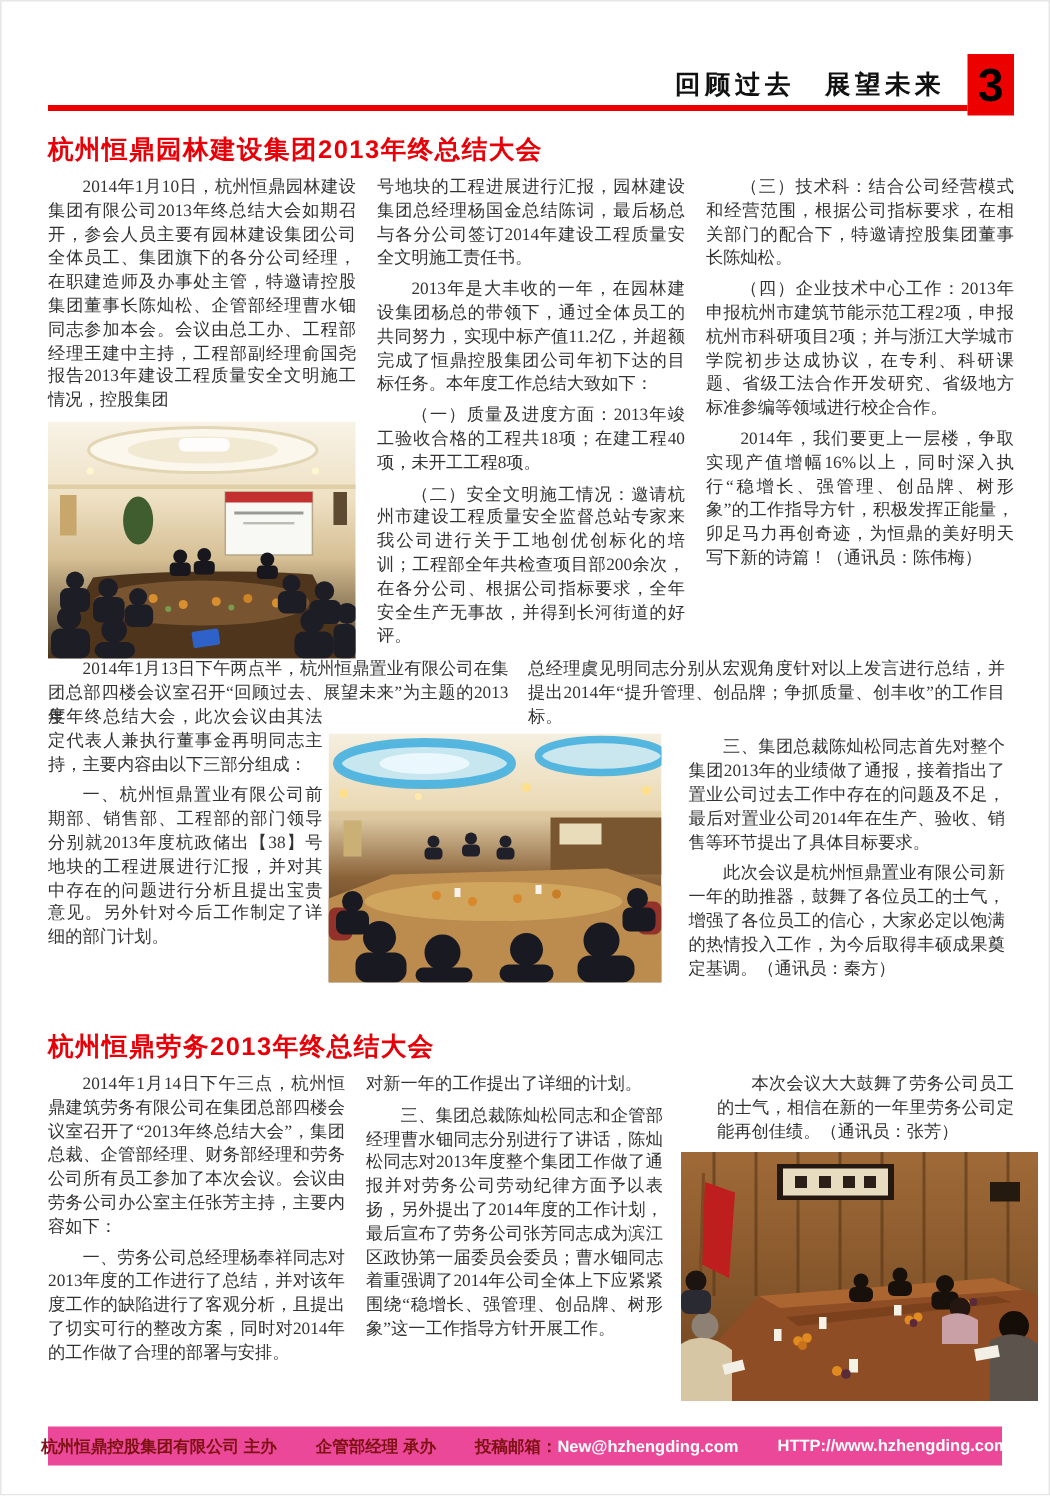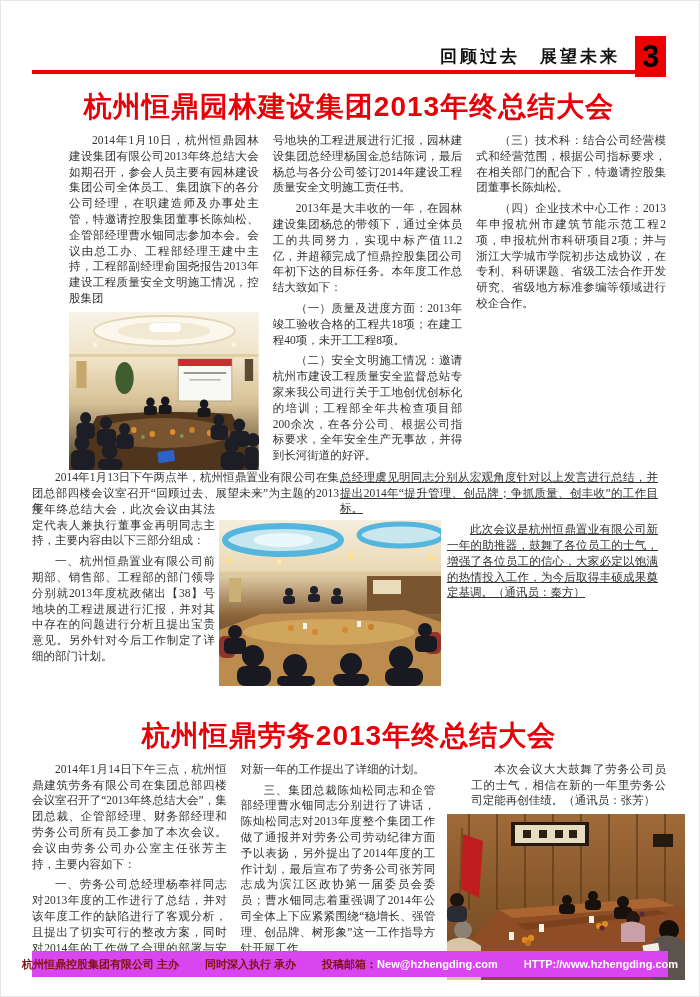--- a/index.html
+++ b/index.html
@@ -2,65 +2,65 @@
 <html><head>
 <meta charset="utf-8">
 <style>
   html,body{margin:0;padding:0;}
   body{
     width:700px;height:997px;background:#fff;overflow:hidden;position:relative;
     font-family:"Liberation Serif","DejaVu Serif",serif;color:#333;
   }
   .sheet{
     position:absolute;inset:0;border:1px solid #e6e6e6;box-sizing:border-box;
-    padding:30px 33px 0 31px;
+    padding:30px 23px 0 31px;
   }
   
   .masthead{position:relative;height:46px;}
   .masthead .rule{position:absolute;left:0;right:31px;bottom:3px;height:4px;background:#ec0000;}
   .slogan{
     position:absolute;right:46px;bottom:9px;
     font-family:"Liberation Sans","DejaVu Sans",sans-serif;
     font-weight:bold;font-size:17px;color:#111;letter-spacing:3px;white-space:nowrap;
   }
   .pagenum{
     position:absolute;right:0;bottom:0;width:31px;height:41px;background:#ec0000;
     font-family:"Liberation Sans","DejaVu Sans",sans-serif;
     font-weight:bold;font-size:31px;color:#000;
     display:flex;align-items:center;justify-content:center;line-height:1;
   }
   
   .art-title{
-    margin:11px 0 7px 0;text-align:center;
+    margin:11px 0 7px 0;
     font-family:"Liberation Sans","DejaVu Sans",sans-serif;
-    font-weight:bold;font-size:28px;color:#e80008;letter-spacing:1px;
+    font-weight:bold;font-size:17px;color:#e80008;letter-spacing:1px;
   }
   
   .cols{display:flex;gap:14px;}
   .col{flex:1;min-width:0;}
   p.tx{margin:0 0 5px 0;font-size:11.5px;line-height:15.8px;text-align:justify;text-indent:2em;}
   p.cont{text-indent:0;}
   
-  .a1{min-height:316px;margin-left:37px;}
+  .a1{min-height:316px;}
   .photo{display:block;}
   .photo svg{display:block;width:100%;height:100%;}
   .photo1{width:100%;height:158px;margin-top:4px;}
   
   .a2{position:relative;height:236px;}
   .a2intro{position:absolute;left:0;top:0;width:307px;}
   .a2narrow{position:absolute;left:0;top:32px;width:183px;}
   .a2photo{position:absolute;left:187px;top:50px;width:222px;height:166px;}
-  .a2right{position:absolute;left:308px;top:0;width:318px;text-decoration:underline;}
+  .a2right{position:absolute;left:320px;top:0;width:318px;}
   .a2rlower{margin-left:107px;}
   
   .a3 .c2{padding-right:22px;box-sizing:border-box;}
   .photo3{width:238px;height:166px;margin-left:-24px;margin-top:3px;}
   
   .footer{
-    position:absolute;left:31px;right:31px;bottom:19px;height:26px;background:#d946ef;
+    position:absolute;left:31px;right:31px;bottom:19px;height:26px;background:#ec4899;
     display:flex;align-items:center;justify-content:center;gap:26px;
     font-family:"Liberation Sans","DejaVu Sans",sans-serif;font-weight:bold;font-size:11px;
     white-space:nowrap;
   }
   .f-dark{color:#7e1212;}
   .f-light{color:#ffffff;}
 </style>
 </head>
 <body>
 
@@ -143,20 +143,21 @@
     </div>
     <div class="col">
       <p class="tx cont">号地块的工程进展进行汇报，园林建设集团总经理杨国金总结陈词，最后杨总与各分公司签订2014年建设工程质量安全文明施工责任书。</p>
       <p class="tx">2013年是大丰收的一年，在园林建设集团杨总的带领下，通过全体员工的共同努力，实现中标产值11.2亿，并超额完成了恒鼎控股集团公司年初下达的目标任务。本年度工作总结大致如下：</p>
       <p class="tx">（一）质量及进度方面：2013年竣工验收合格的工程共18项；在建工程40项，未开工工程8项。</p>
       <p class="tx">（二）安全文明施工情况：邀请杭州市建设工程质量安全监督总站专家来我公司进行关于工地创优创标化的培训；工程部全年共检查项目部200余次，在各分公司、根据公司指标要求，全年安全生产无事故，并得到长河街道的好评。</p>
     </div>
     <div class="col">
       <p class="tx">（三）技术科：结合公司经营模式和经营范围，根据公司指标要求，在相关部门的配合下，特邀请控股集团董事长陈灿松。</p>
       <p class="tx">（四）企业技术中心工作：2013年申报杭州市建筑节能示范工程2项，申报杭州市科研项目2项；并与浙江大学城市学院初步达成协议，在专利、科研课题、省级工法合作开发研究、省级地方标准参编等领域进行校企合作。</p>
+      <p class="tx">2014年，我们要更上一层楼，争取实现产值增幅16%以上，同时深入执行“稳增长、强管理、创品牌、树形象”的工作指导方针，积极发挥正能量，卯足马力再创奇迹，为恒鼎的美好明天写下新的诗篇！（通讯员：陈伟梅）</p>
     </div>
   </div>
 
   <div class="a2">
     <p class="tx a2intro">2014年1月13日下午两点半，杭州恒鼎置业有限公司在集团总部四楼会议室召开“回顾过去、展望未来”为主题的2013年</p>
     <div class="a2narrow">
       <p class="tx cont">度年终总结大会，此次会议由其法定代表人兼执行董事金再明同志主持，主要内容由以下三部分组成：</p>
       <p class="tx">一、杭州恒鼎置业有限公司前期部、销售部、工程部的部门领导分别就2013年度杭政储出【38】号地块的工程进展进行汇报，并对其中存在的问题进行分析且提出宝贵意见。另外针对今后工作制定了详细的部门计划。</p>
     </div>
     <div class="photo a2photo">
@@ -215,20 +216,21 @@
           <circle cx="132" cy="144" r="11"></circle>
             <rect x="114" y="154" width="36" height="12" rx="6"></rect>
           <circle cx="182" cy="138" r="12"></circle>
             <rect x="166" y="148" width="38" height="18" rx="8"></rect>
         </g>
       </svg>
     </div>
     <div class="a2right">
       <p class="tx cont">总经理虞见明同志分别从宏观角度针对以上发言进行总结，并提出2014年“提升管理、创品牌；争抓质量、创丰收”的工作目标。</p>
       <div class="a2rlower">
+        <p class="tx">三、集团总裁陈灿松同志首先对整个集团2013年的业绩做了通报，接着指出了置业公司过去工作中存在的问题及不足，最后对置业公司2014年在生产、验收、销售等环节提出了具体目标要求。</p>
         <p class="tx">此次会议是杭州恒鼎置业有限公司新一年的助推器，鼓舞了各位员工的士气，增强了各位员工的信心，大家必定以饱满的热情投入工作，为今后取得丰硕成果奠定基调。（通讯员：秦方）</p>
       </div>
     </div>
   </div>
 
   <h1 class="art-title">杭州恒鼎劳务2013年终总结大会</h1>
   <div class="cols a3">
     <div class="col">
       <p class="tx">2014年1月14日下午三点，杭州恒鼎建筑劳务有限公司在集团总部四楼会议室召开了“2013年终总结大会”，集团总裁、企管部经理、财务部经理和劳务公司所有员工参加了本次会议。会议由劳务公司办公室主任张芳主持，主要内容如下：</p>
       <p class="tx">一、劳务公司总经理杨奉祥同志对2013年度的工作进行了总结，并对该年度工作的缺陷进行了客观分析，且提出了切实可行的整改方案，同时对2014年的工作做了合理的部署与安排。</p>
@@ -310,18 +312,18 @@
           <rect x="28" y="140" width="14" height="7" fill="#f2efe6" transform="rotate(-14 35 143)"></rect>
           <circle cx="10" cy="86" r="7" fill="#1c1410"></circle>
           <rect x="0" y="92" width="20" height="16" rx="5" fill="#2a2a33"></rect>
         </svg>
       </div>
     </div>
   </div>
 
   <div class="footer">
     <span class="f-dark">杭州恒鼎控股集团有限公司 主办</span>
-    <span class="f-dark">同时深入执行 承办</span>
+    <span class="f-dark">企管部经理 承办</span>
     <span><span class="f-dark">投稿邮箱：</span><span class="f-light">New@hzhengding.com</span></span>
     <span class="f-light">HTTP://www.hzhengding.com</span>
   </div>
 
 </div>
 
 </body></html>

